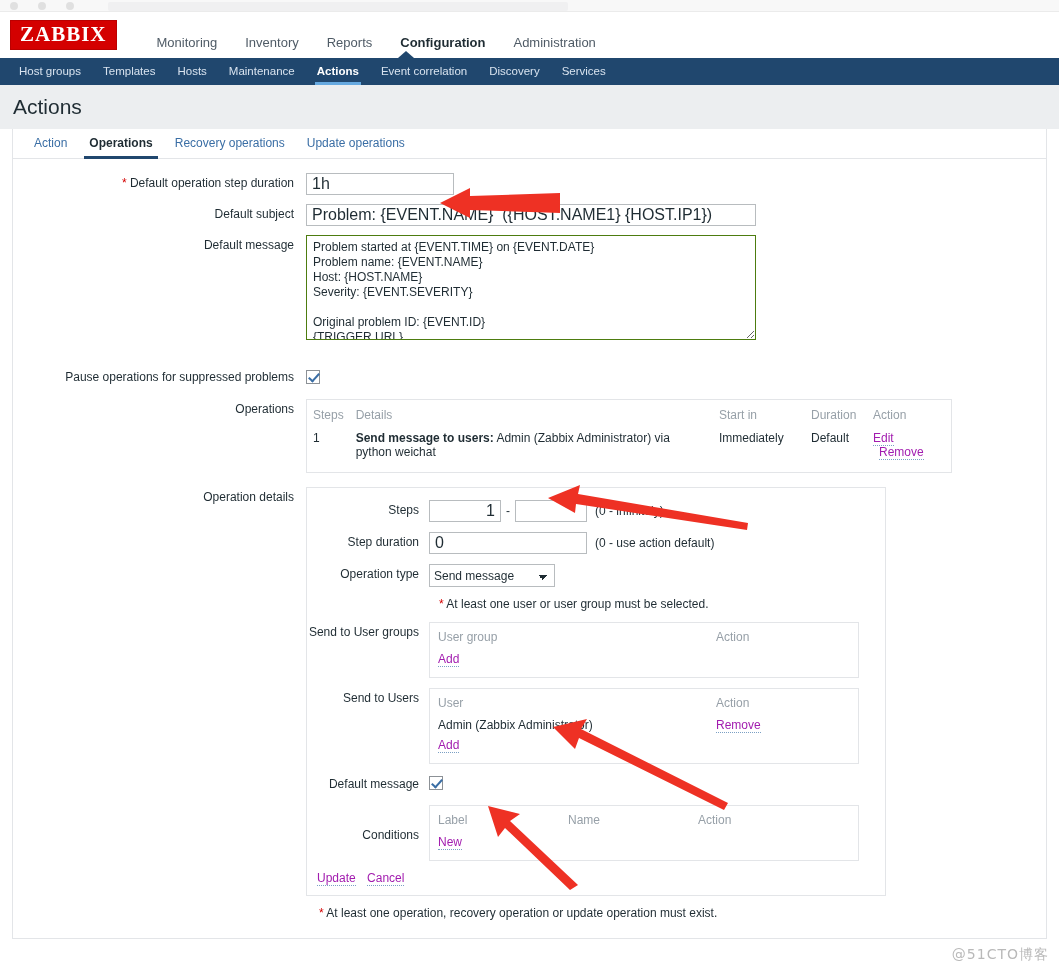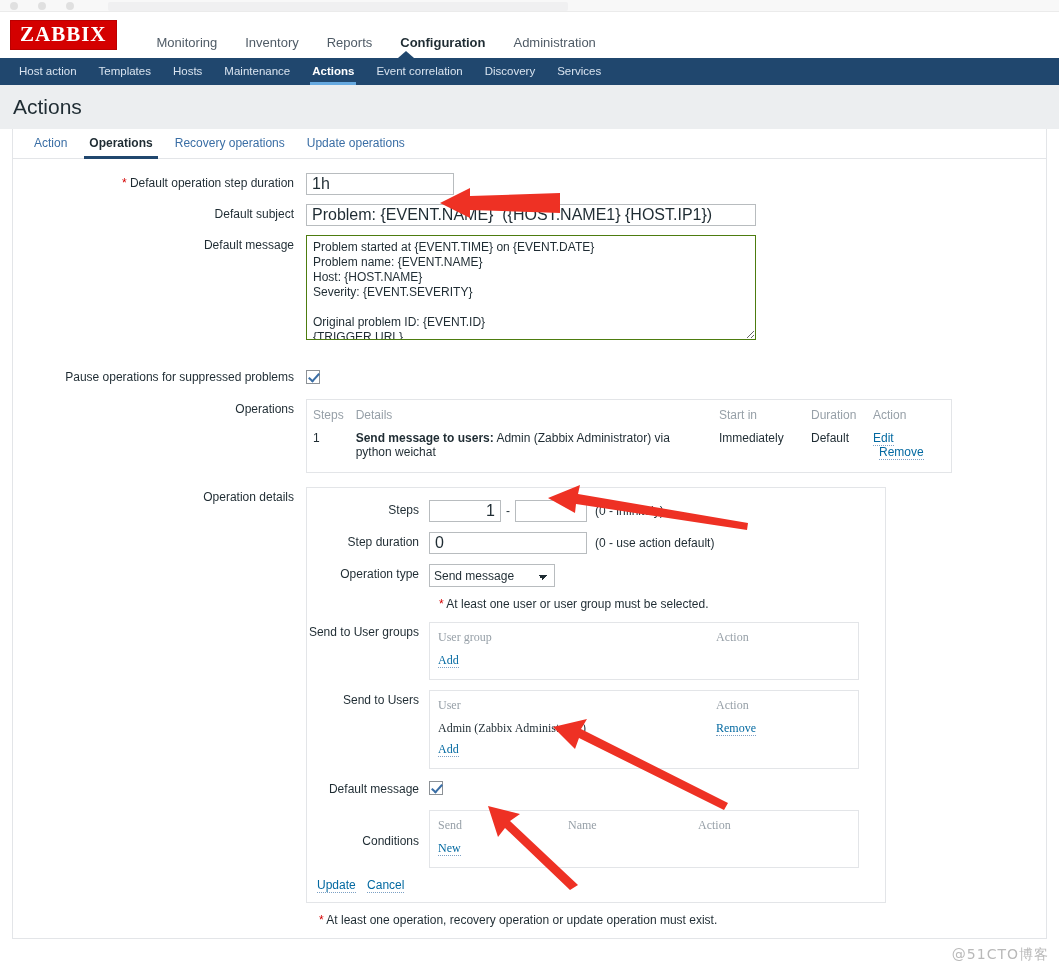--- a/index.html
+++ b/index.html
@@ -255,21 +255,21 @@
     padding: 3px 6px 6px 6px;
     font-size: 12px;
   }
   .op-table td {
     padding: 3px 6px;
     color: #1f2c33;
     vertical-align: top;
   }
   .op-table td.steps-col { width: 34px; }
   .dotted-link {
-    color: #0369a1;
+    color: #a21caf;
     border-bottom: 1px dotted #7ba0c4;
     cursor: pointer;
     text-decoration: none;
   }
   .b { font-weight: bold; }
 
   
   .details-box {
     width: 580px;
     border: 1px solid #e3e5e8;
@@ -318,21 +318,20 @@
   .note-req {
     font-size: 12px;
     margin: 0 0 11px 132px;
   }
 
   .inner-table {
     border: 1px solid #e3e5e8;
     width: 430px;
     padding: 4px 0 8px 0;
     background: #fff;
-    font-family: Liberation Serif, serif;
   }
   .inner-table table { border-collapse: collapse; width: 100%; font-size: 12px; }
   .inner-table th {
     font-weight: normal;
     color: #97a0a8;
     text-align: left;
     padding: 3px 8px 5px 8px;
   }
   .inner-table td { padding: 3px 8px; color: #1f2c33; }
   .col-right { width: 150px; }
@@ -379,21 +378,21 @@
     <div class="top-nav-item">Monitoring</div>
     <div class="top-nav-item">Inventory</div>
     <div class="top-nav-item">Reports</div>
     <div class="top-nav-item selected">Configuration</div>
     <div class="top-nav-item">Administration</div>
   </div>
 </div>
 
 <div class="sub-nav">
   <div class="nav-caret"></div>
-  <div class="sub-nav-item">Host action</div>
+  <div class="sub-nav-item">Host groups</div>
   <div class="sub-nav-item">Templates</div>
   <div class="sub-nav-item">Hosts</div>
   <div class="sub-nav-item">Maintenance</div>
   <div class="sub-nav-item selected">Actions</div>
   <div class="sub-nav-item">Event correlation</div>
   <div class="sub-nav-item">Discovery</div>
   <div class="sub-nav-item">Services</div>
 </div>
 
 <div class="page-title-bar">
@@ -580,21 +579,21 @@
             </div>
           </div>
 
           <div class="drow" style="margin-top:14px;align-items:center;">
             <div class="dlabel">Conditions</div>
             <div class="dctl">
               <div class="inner-table">
                 <table>
                   <thead>
                     <tr>
-                      <th style="width:130px">Send</th>
+                      <th style="width:130px">Label</th>
                       <th style="width:130px">Name</th>
                       <th>Action</th>
                     </tr>
                   </thead>
                   <tbody>
                     <tr>
                       <td>
                         <span class="dotted-link">New</span>
                       </td>
                       <td></td>

